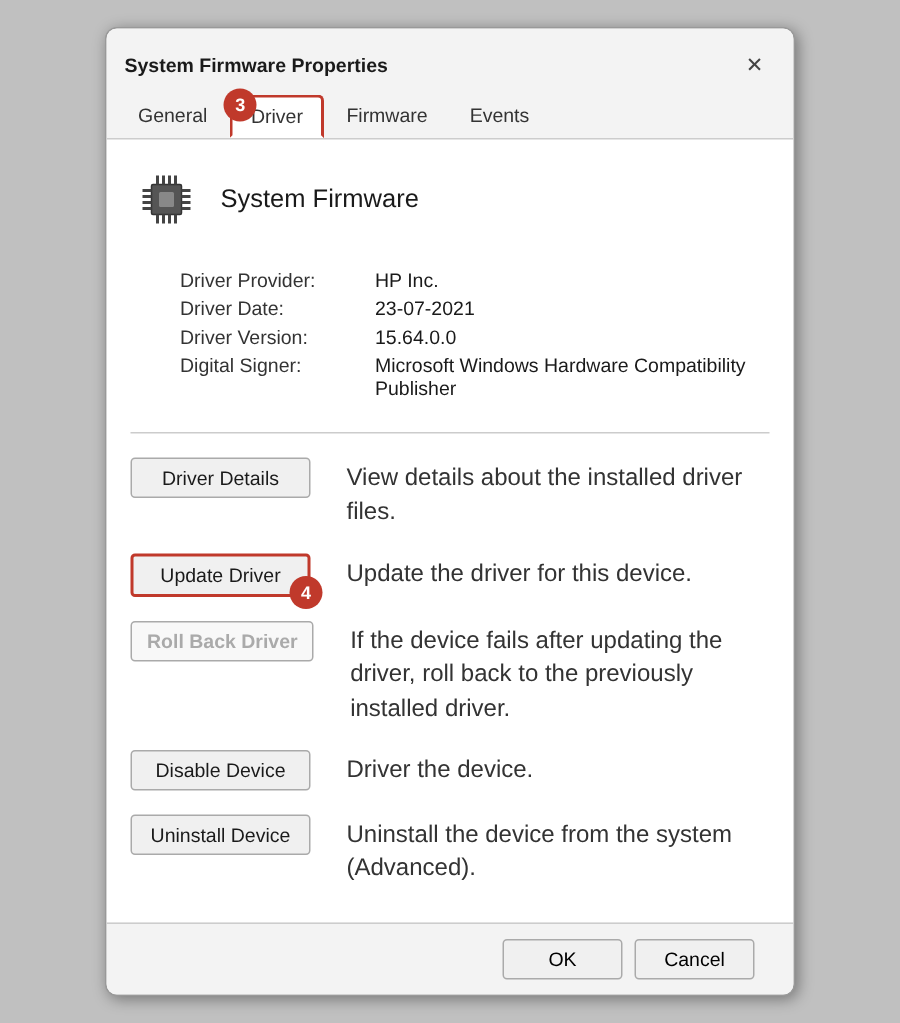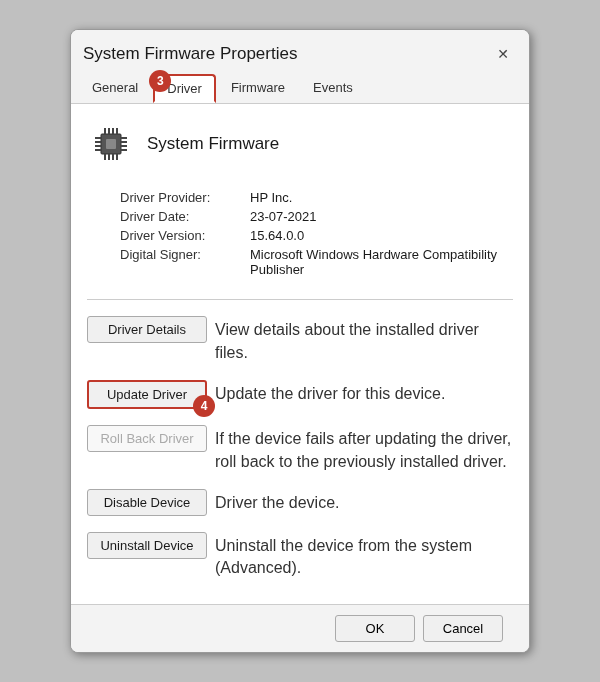--- a/index.html
+++ b/index.html
@@ -23,23 +23,23 @@
     }
     .title-bar {
       background: #f3f3f3;
       padding: 10px 12px 0 12px;
       display: flex;
       align-items: center;
       justify-content: space-between;
       border-bottom: none;
     }
     .title-text {
-      font-size: 17px;
+      font-size: 13px;
       color: #1a1a1a;
-      font-weight: 400;
+      font-weight: 700;
     }
     .close-btn {
       width: 28px;
       height: 28px;
       border: none;
       background: transparent;
       cursor: pointer;
       display: flex;
       align-items: center;
       justify-content: center;
@@ -114,39 +114,40 @@
       font-size: 13px;
     }
     .divider {
       border: none;
       border-top: 1px solid #ccc;
       margin: 8px 0;
     }
     .action-row {
       display: flex;
       align-items: flex-start;
-      gap: 8px;
+      gap: 24px;
       padding: 8px 0;
     }
     .action-btn {
       min-width: 120px;
       padding: 5px 10px;
       border: 1px solid #aaa;
       background: #f0f0f0;
       cursor: pointer;
       font-size: 13px;
       color: #1a1a1a;
       border-radius: 3px;
       white-space: nowrap;
       flex-shrink: 0;
     }
     .action-btn:disabled {
       color: #aaa;
       cursor: default;
       background: #f8f8f8;
+      font-weight: bold;
     }
     .action-btn.update-highlight {
       border: 2px solid #c0392b;
     }
     .action-desc {
       font-size: 16px;
       color: #333;
       line-height: 1.4;
       padding-top: 3px;
     }

